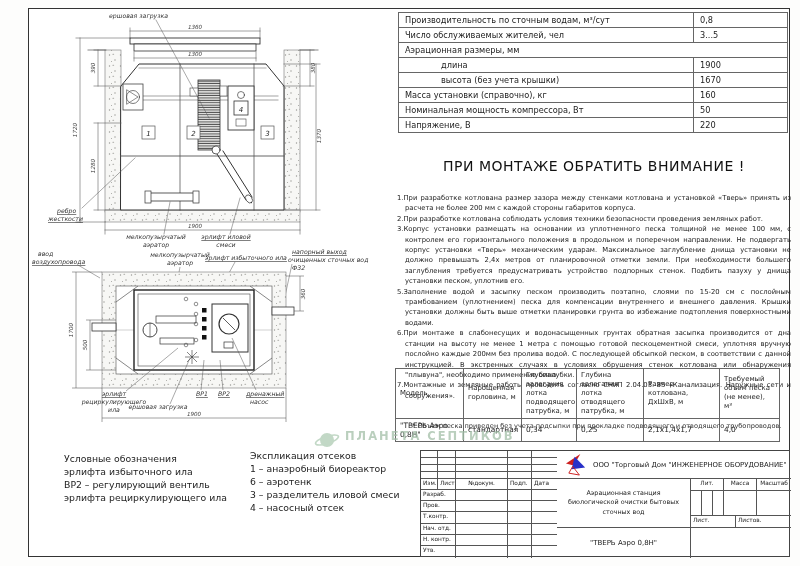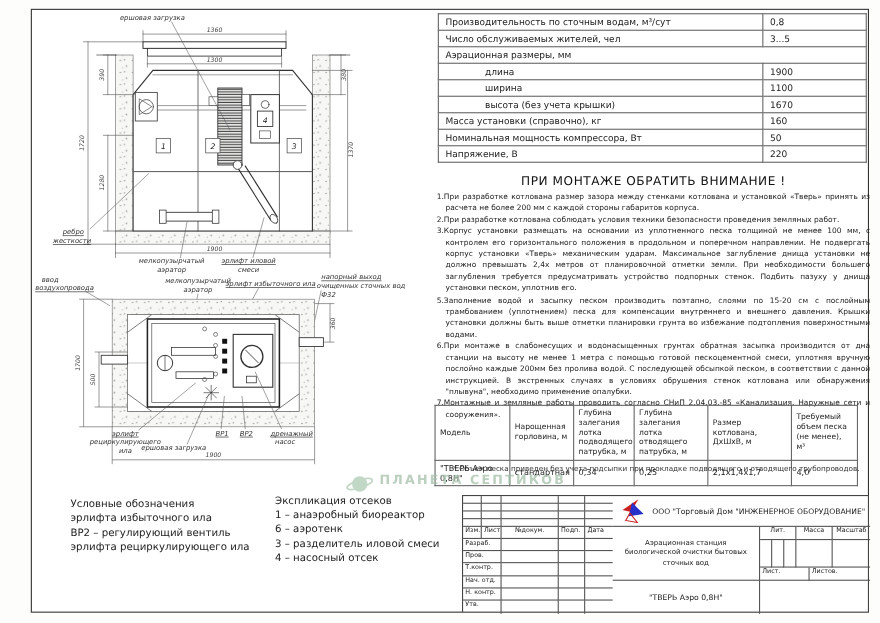--- a/index.html
+++ b/index.html
@@ -8,21 +8,21 @@
 
   
   table { border-collapse:collapse; }
   .specs { position:absolute; left:398px; top:12px; width:390px; table-layout:fixed; }
   .specs td { border:1px solid #666; font-size:8.2px; padding:2px 6px; height:15px; color:#222; }
   .specs td.val { width:94px; }
   .specs td.indent { padding-left:42px;margin-left:32px; }
 
   
   .notes { position:absolute; left:397px; top:158px; width:394px; }
-  .notes-h { text-align:center; font-size:11px; letter-spacing:.5px; color:#111; margin-bottom:3px; }
+  .notes-h { text-align:center; font-size:14px; letter-spacing:.5px; color:#111; margin-bottom:19px; }
   .note { font-size:6.8px; line-height:10.4px; text-align:justify; color:#222; padding-left:8px; text-indent:-8px; }
 
   
   .model { position:absolute; left:395px; top:368px; width:374px; table-layout:fixed; }
   .model th { border:1px solid #666; font-size:6.9px; font-weight:normal; text-align:left; vertical-align:middle; padding:2px 4px; line-height:1.3; color:#222; height:44px; }
   .model td { border:1px solid #666; font-size:7.4px; padding:2px 4px; height:20px; color:#222; }
   .footnote { position:absolute; left:412px; top:422px; width:370px; font-size:6.6px; color:#333; }
 
   
   .legend { position:absolute; left:64px; top:452px; font-size:9.3px; line-height:13px; color:#222; }
@@ -273,24 +273,20 @@
         <td class="val">3...5</td>
       </tr>
   <tr>
         <td colspan="2">Аэрационная размеры, мм</td>
       </tr>
   <tr>
         <td class="indent">длина</td>
         <td class="val">1900</td>
       </tr>
   <tr>
-        <td class="indent">ширина</td>
-        <td class="val">1100</td>
-      </tr>
-  <tr>
         <td class="indent">высота (без учета крышки)</td>
         <td class="val">1670</td>
       </tr>
   <tr>
         <td>Масса установки (справочно), кг</td>
         <td class="val">160</td>
       </tr>
   <tr>
         <td>Номинальная мощность компрессора, Вт</td>
         <td class="val">50</td>

